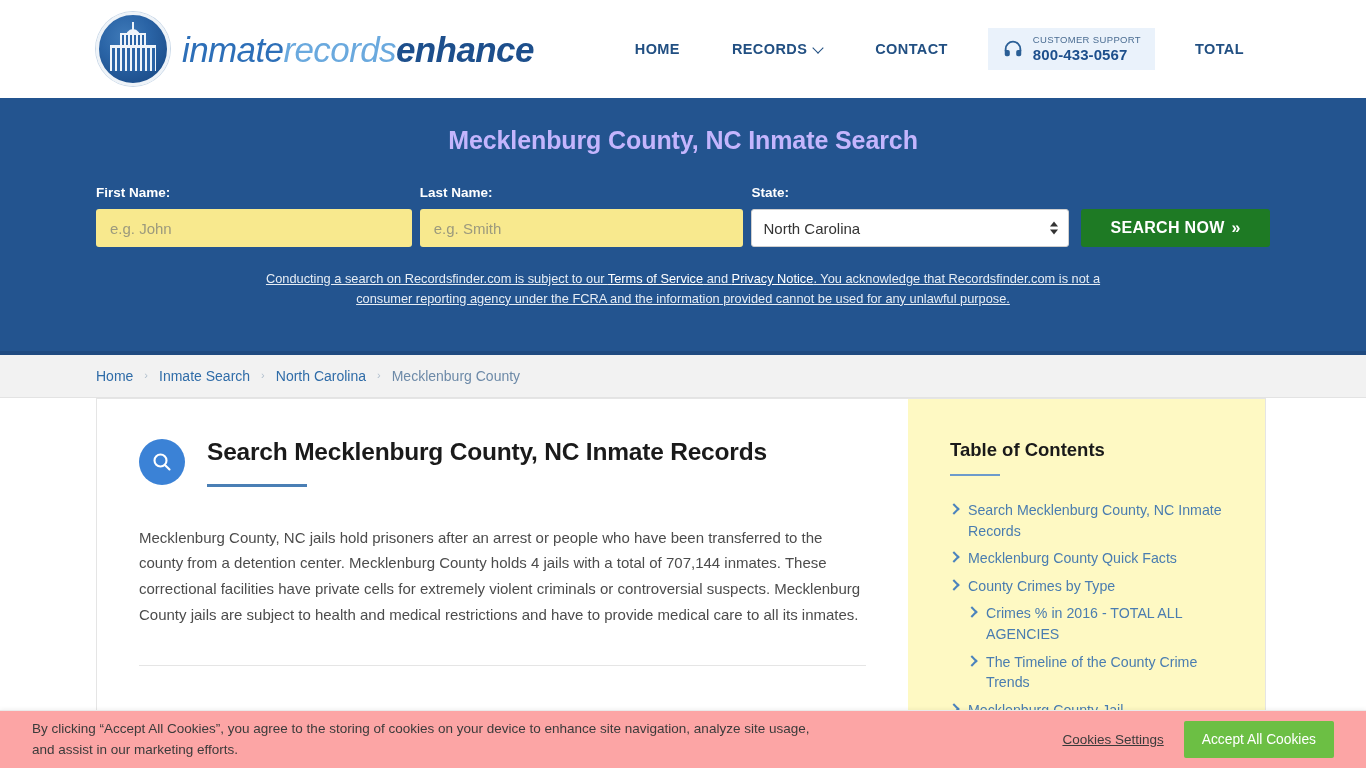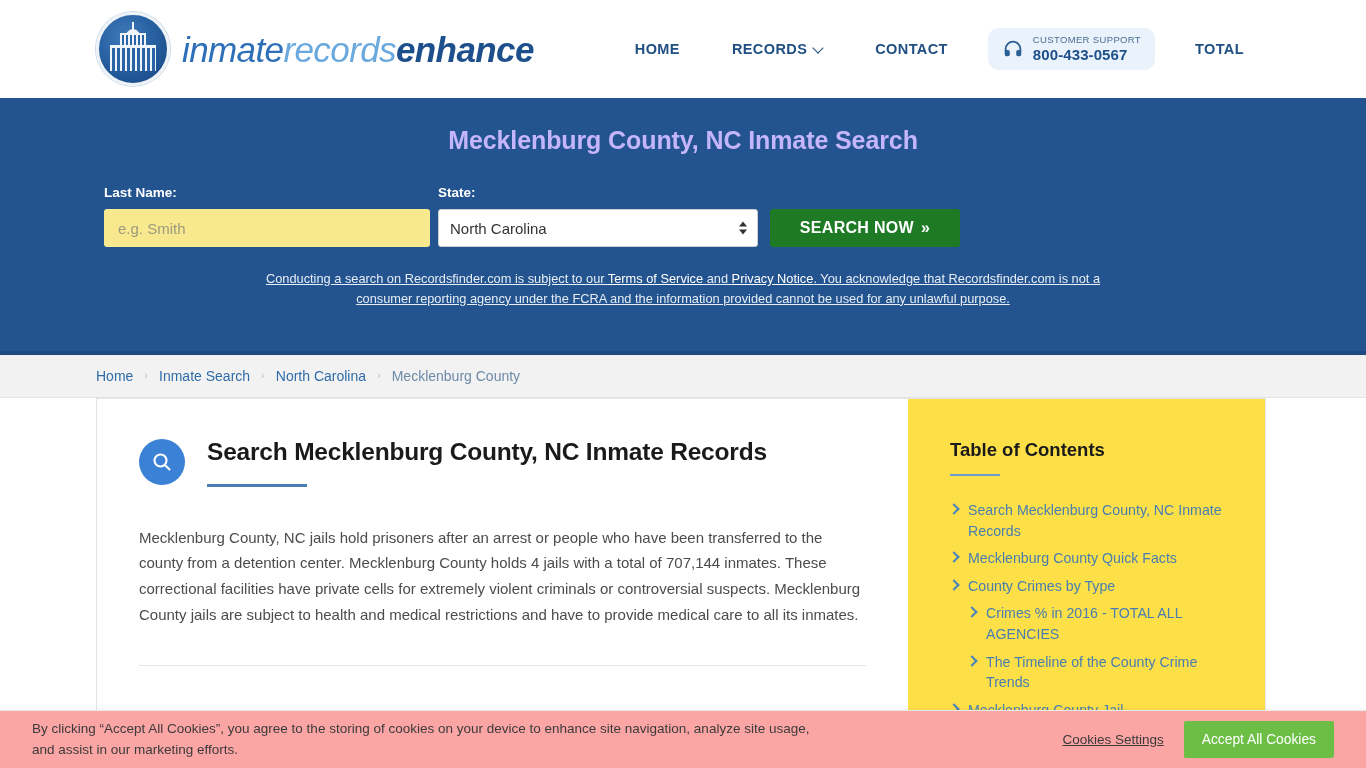--- a/index.html
+++ b/index.html
@@ -70,21 +70,21 @@
     display: flex; align-items: center; gap: 7px; cursor: pointer;
   }
   .caret { display: inline-block; width: 9px; height: 9px; position: relative; }
   .caret:before {
     content: ""; position: absolute; left: 0; top: 0;
     width: 7px; height: 7px;
     border-right: 1.6px solid #214f82; border-bottom: 1.6px solid #214f82;
     transform: rotate(45deg);
   }
   .support-box {
-    background: #eaf2fb; border-radius: 11px;
+    background: #eaf2fb; border-radius: 0;
     display: flex; align-items: center; gap: 9px;
     padding: 7px 14px; margin: 0 14px; cursor: pointer;
   }
   .headset {
     width: 22px; height: 22px; position: relative; flex: none;
   }
   .headset svg { display:block; }
   .support-text { line-height: 1.15; }
   .support-label {
     font-size: 9.5px; font-weight: 400; letter-spacing: 0.35px;
@@ -193,21 +193,21 @@
   }
   .body-copy {
     margin: 38px 0 0 0; color: #4c4c4c;
     font-size: 15px; line-height: 1.72; max-width: 730px;
   }
   .card-divider {
     margin-top: 37px; border-top: 1px solid #e5e5e5;
   }
 
   .toc-col {
-    width: 358px; background: #fde047;
+    width: 358px; background: #fef9c3;
     border: 1px solid #e5e5e5; border-left: none;
     padding: 40px 30px 0 42px;
   }
   .toc-title {
     font-size: 18.5px; font-weight: 700; color: #1a1a1a; margin: 0;
   }
   .toc-rule { width: 50px; height: 2px; background: #6d9bcb; margin-top: 13px; }
   .toc-list { list-style: none; margin: 24px 0 0 0; padding: 0; }
   .toc-list li {
     display: flex; gap: 10px; margin-bottom: 7px;
@@ -291,20 +291,24 @@
     <a class="nav-link">
       <span>TOTAL</span>
     </a>
   </nav>
 </header>
 
 <section class="hero">
   <h1 class="hero-title">Mecklenburg County, NC Inmate Search</h1>
 
   <div class="search-row">
+    <div class="field first">
+      <label class="field-label">First Name:</label>
+      <input class="text-input" type="text" placeholder="e.g. John" style="">
+    </div>
 
     <div class="field last">
       <label class="field-label">Last Name:</label>
       <input class="text-input" type="text" placeholder="e.g. Smith" style="">
     </div>
 
     <div class="field state">
       <label class="field-label">State:</label>
       <div class="select-wrap">
         <select class="state-select">

